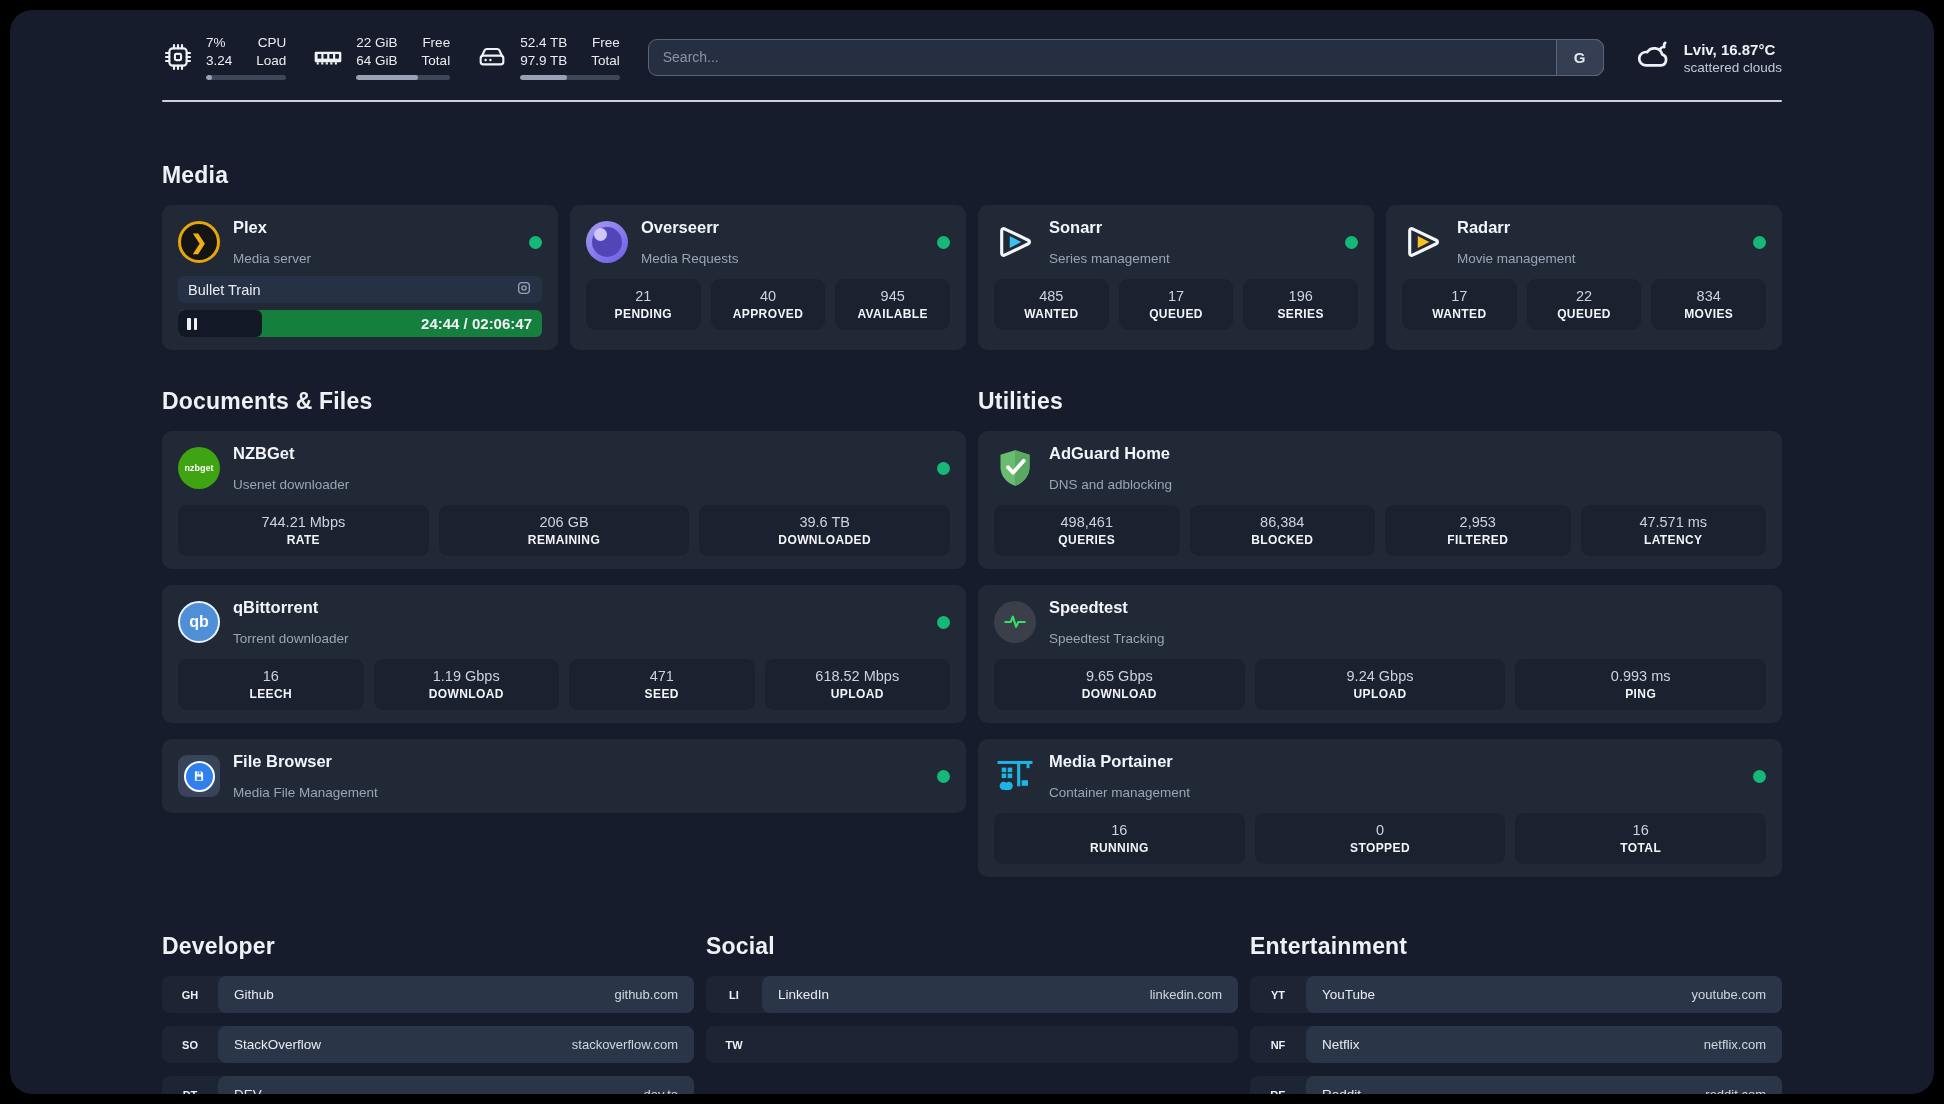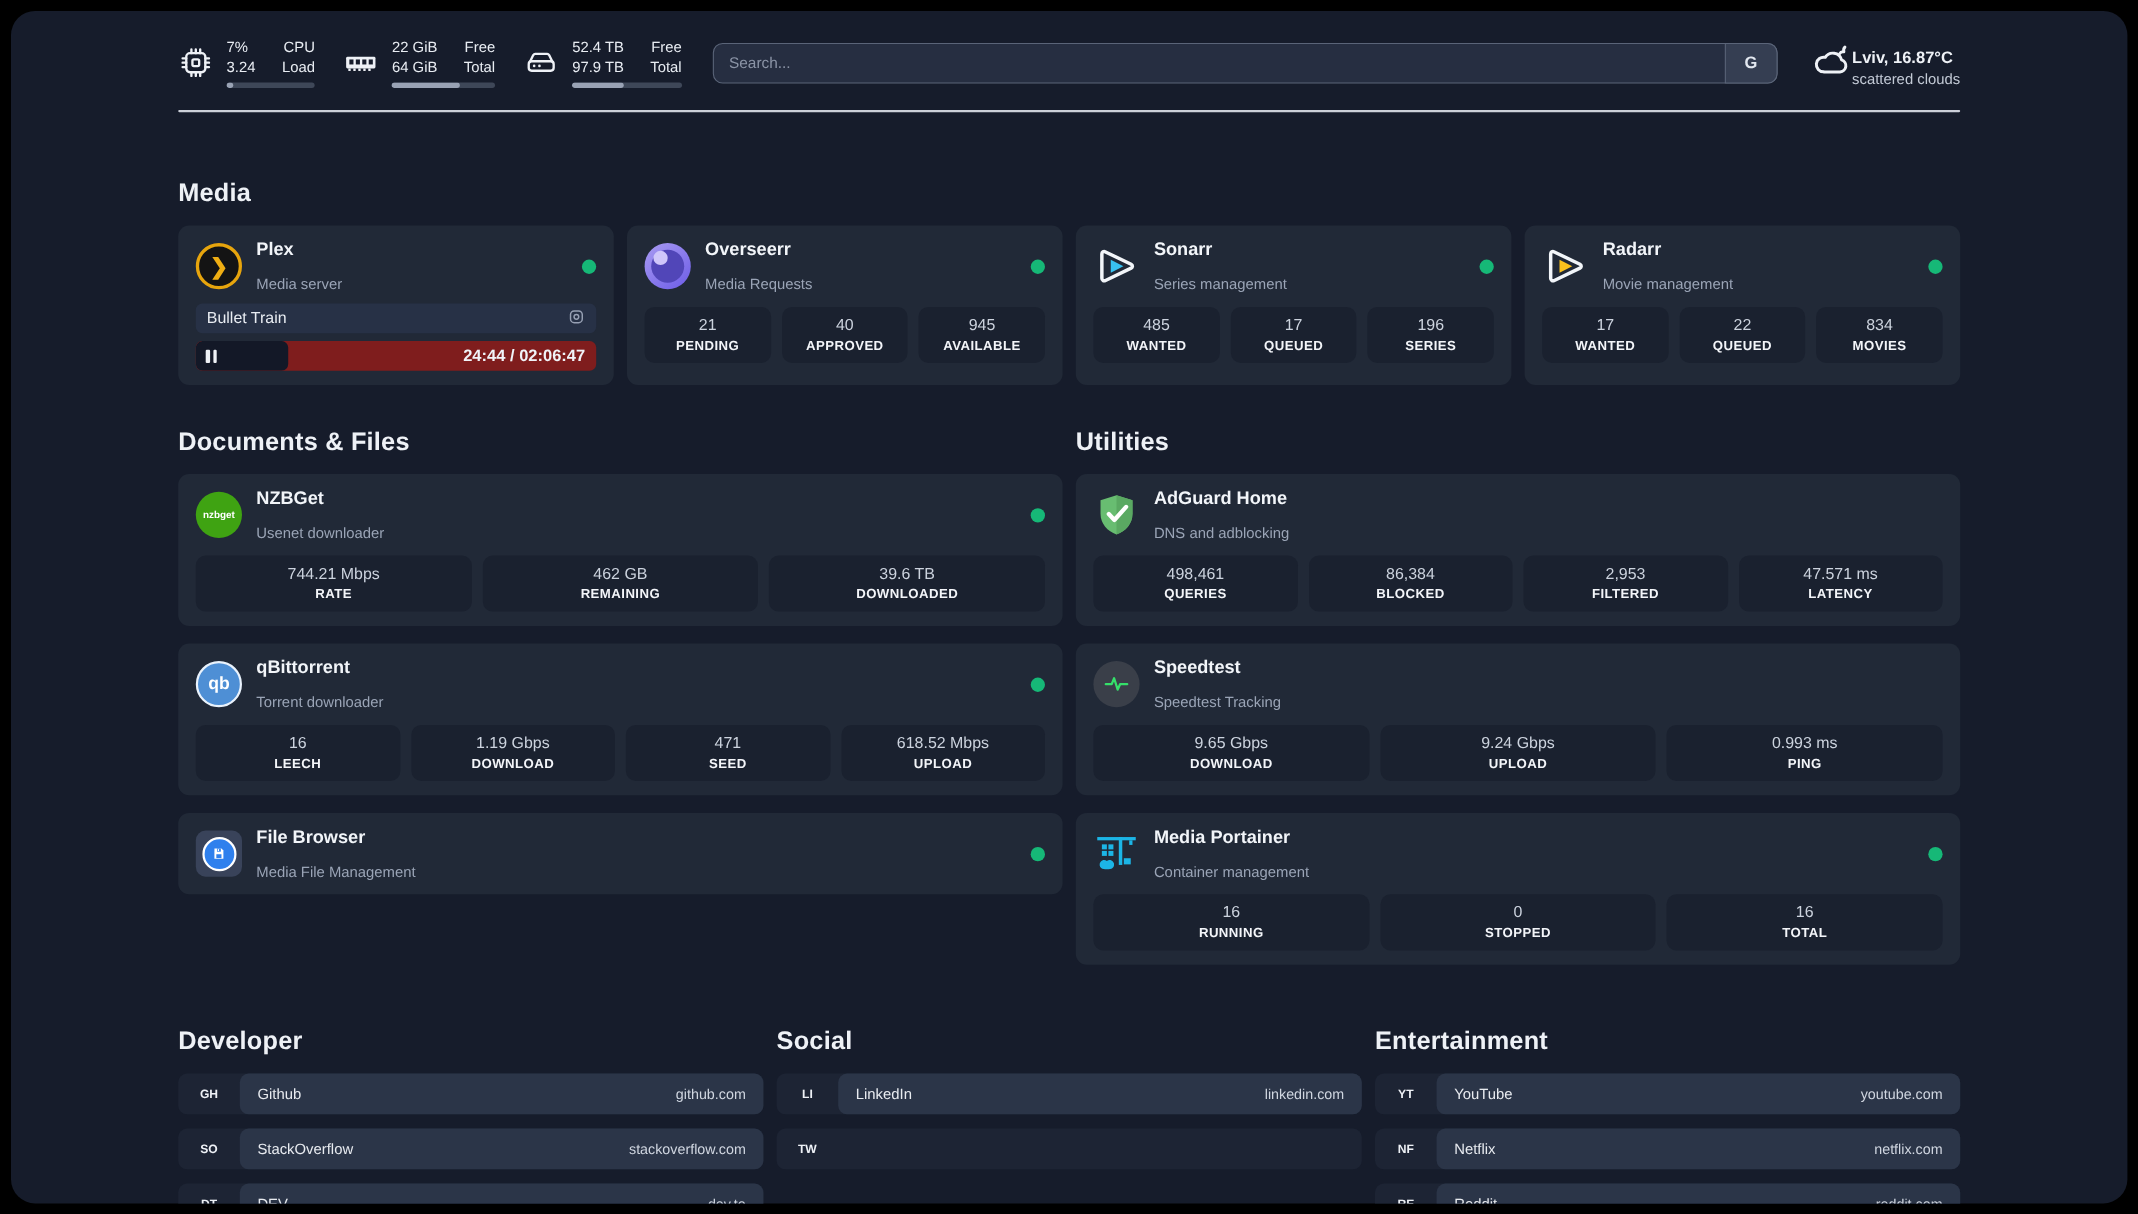--- a/index.html
+++ b/index.html
@@ -17,21 +17,21 @@
   .sys-col { display:flex; flex-direction:column; font-size:13.5px; color:#e9edf3; line-height:1.35; font-weight:500; }
   .sys-col.labels { align-items:flex-end; }
   .sys-bar { height:5px; background:#3e4758; border-radius:3px; overflow:hidden; }
   .sys-bar-fill { height:100%; background:#99a2b4; border-radius:3px; }
 
   .searchwrap { flex:1; position:relative; margin:0 30px 0 28px; height:37px; }
   .searchwrap input { width:100%; height:100%; background:#262e41; border:1px solid #5a6478; border-radius:9px; color:#d5dbe6; font-size:14px; padding:0 60px 0 14px; font-family:"Liberation Sans", sans-serif; outline:none; }
   .searchwrap input::placeholder { color:#8b94a6; }
   .search-engine { position:absolute; right:0; top:0; height:100%; width:48px; background:#353e52; border:1px solid #5a6478; border-left:1px solid #5a6478; border-radius:0 9px 9px 0; color:#e3e8f0; font-size:15px; font-weight:600; cursor:pointer; font-family:"Liberation Sans", sans-serif; }
 
-  .weather { display:flex; align-items:flex-end; }
+  .weather { display:flex; align-items:center; gap:12px; }
   .weather-main { font-size:15px; color:#eef1f6; font-weight:600; line-height:1.35; }
   .weather-cond { font-size:13.5px; color:#c3cad6; font-weight:400; }
 
   .divider { height:2px; background:#dce0e8; opacity:.92; border-radius:1px; margin-top:20px; }
 
   
   h2.section-title { font-size:23px; font-weight:600; color:#eef1f6; letter-spacing:.2px; }
   .media-section { margin-top:60px; }
   .cards-row { display:flex; gap:12px; margin-top:16px; }
   .cards-row > .card { flex:1; }
@@ -58,21 +58,21 @@
   .icon-nzbget { background:#3fa312; color:#fff; font-size:9px; font-weight:700; }
   .icon-qbit { background:#4e8fd5; border:2px solid #e9f2fc; color:#fff; font-size:16px; font-weight:700; }
   .icon-fb-tile { width:42px; height:42px; border-radius:9px; background:#39435a; display:flex; align-items:center; justify-content:center; }
   .icon-fb-circle { width:31px; height:31px; border-radius:50%; background:#2f80ed; border:2px solid #fff; display:flex; align-items:center; justify-content:center; }
   .icon-speedtest { background:#3a3f49; }
 
   
   .player { margin-top:10px; }
   .player-title-row { height:27px; background:#273146; border-radius:6px; display:flex; align-items:center; padding:0 10px; font-size:14.5px; color:#e8ecf2; }
   .player-title-row .spacer { flex:1; }
-  .player-bar { margin-top:7px; height:27px; background:#7f1d1d; border-radius:6px; position:relative; overflow:hidden; }
+  .player-bar { margin-top:7px; height:27px; background:#15803d; border-radius:6px; position:relative; overflow:hidden; }
   .player-progress { position:absolute; left:0; top:0; bottom:0; background:#131827; border-radius:6px; }
   .pause-btn { position:absolute; left:9px; top:0; height:100%; display:flex; align-items:center; gap:3px; background:none; border:none; cursor:pointer; }
   .pause-btn i { display:block; width:3.5px; height:12px; background:#eef1f6; border-radius:1px; }
   .player-time { position:absolute; right:10px; top:0; height:100%; display:flex; align-items:center; font-size:15px; font-weight:600; color:#f0f3f8; }
 
   .two-col { display:flex; gap:12px; margin-top:38px; }
   .col { flex:1; }
   .col .card { margin-top:16px; }
 
   
@@ -335,21 +335,21 @@
             <div class="app-desc">Usenet downloader</div>
           </div>
           <span class="status-dot"></span>
         </div>
         <div class="stats-row">
           <div class="stat">
             <div class="stat-value">744.21 Mbps</div>
                 <div class="stat-label">RATE</div>
           </div>
           <div class="stat">
-            <div class="stat-value">462 GB</div>
+            <div class="stat-value">206 GB</div>
                 <div class="stat-label">REMAINING</div>
           </div>
           <div class="stat">
             <div class="stat-value">39.6 TB</div>
                 <div class="stat-label">DOWNLOADED</div>
           </div>
         </div>
       </article>
 
       <article class="card">

